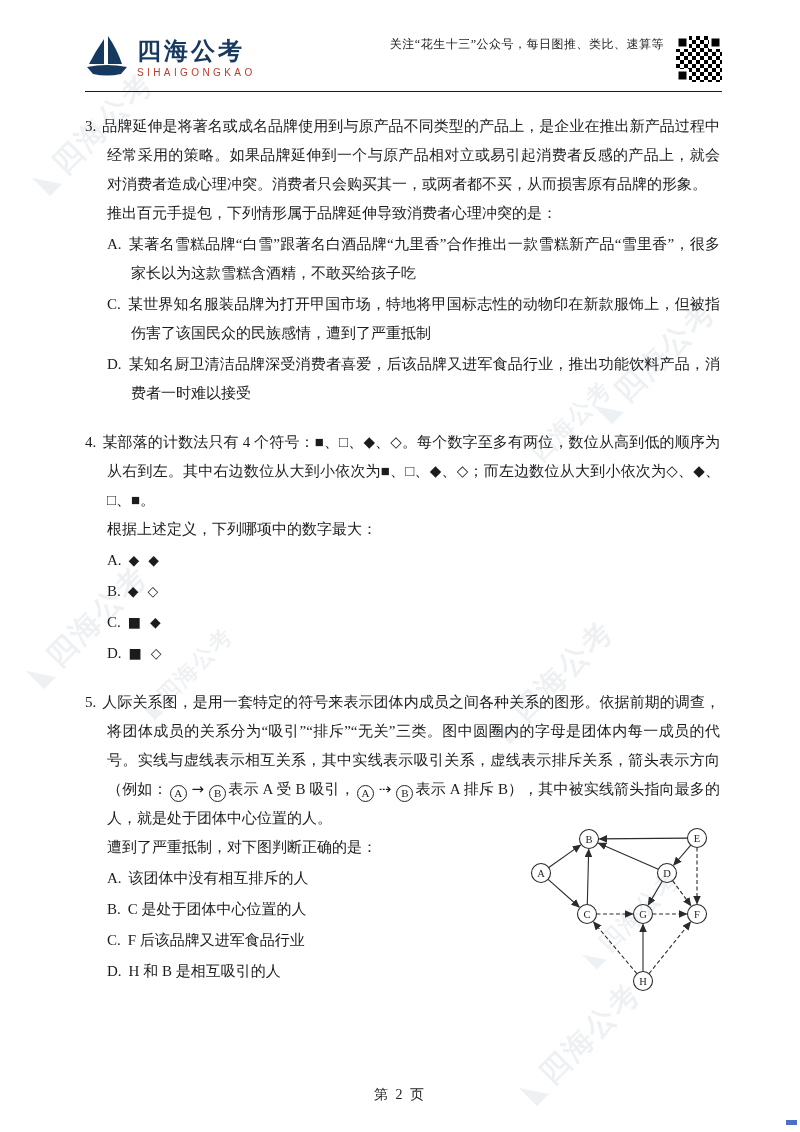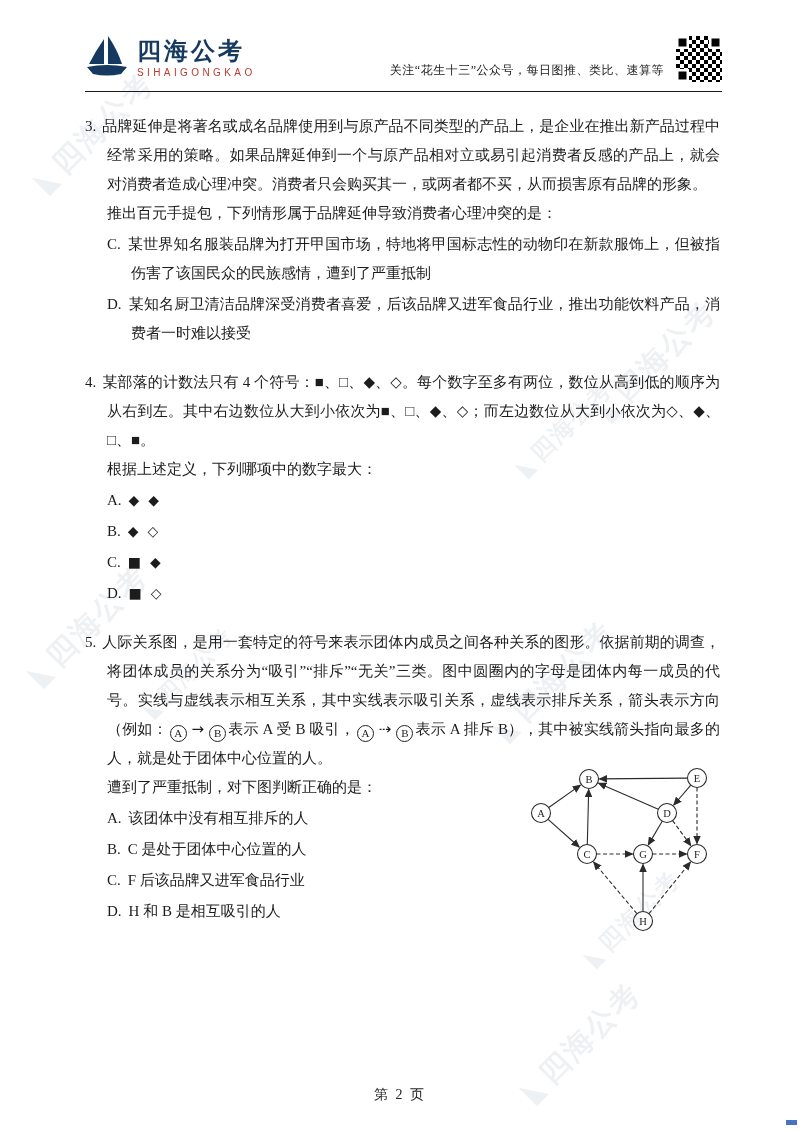--- a/index.html
+++ b/index.html
@@ -30,21 +30,21 @@
     color: #16395f;
     line-height: 1.1;
   }
   .brand-sub {
     font-family: "Liberation Sans", sans-serif;
     font-size: 10px;
     letter-spacing: 3.4px;
     color: #c03a2b;
     margin-top: 3px;
   }
-  .header-right { margin-left: auto; display: flex; align-items: flex-end; gap: 12px; }
+  .header-right { margin-left: auto; display: flex; gap: 12px; }
   .tagline {
     font-size: 12px;
     color: #222;
     margin-bottom: 3px;
     letter-spacing: 0.5px;
   }
   .qr {
     width: 46px; height: 46px;
     position: relative;
     background: repeating-conic-gradient(#000 0% 25%, #fff 0% 50%) 0 0 / 8px 8px;
@@ -179,20 +179,23 @@
   </div>
   <hr class="header-rule">
 
   <div class="main">
 
     <div class="q-block">
       <div class="q-stem">
         <span class="q-num">3.</span><span>品牌延伸是将著名或成名品牌使用到与原产品不同类型的产品上，是企业在推出新产品过程中经常采用的策略。如果品牌延伸到一个与原产品相对立或易引起消费者反感的产品上，就会对消费者造成心理冲突。消费者只会购买其一，或两者都不买，从而损害原有品牌的形象。</span>
       </div>
       <div class="q-prompt">推出百元手提包，下列情形属于品牌延伸导致消费者心理冲突的是：</div>
+      <div class="option">
+        <span class="opt-label">A.</span><span>某著名雪糕品牌“白雪”跟著名白酒品牌“九里香”合作推出一款雪糕新产品“雪里香”，很多家长以为这款雪糕含酒精，不敢买给孩子吃</span>
+      </div>
       <div class="option">
         <span class="opt-label">C.</span><span>某世界知名服装品牌为打开甲国市场，特地将甲国标志性的动物印在新款服饰上，但被指伤害了该国民众的民族感情，遭到了严重抵制</span>
       </div>
       <div class="option">
         <span class="opt-label">D.</span><span>某知名厨卫清洁品牌深受消费者喜爱，后该品牌又进军食品行业，推出功能饮料产品，消费者一时难以接受</span>
       </div>
     </div>
 
     <div class="q-block">
       <div class="q-stem">

